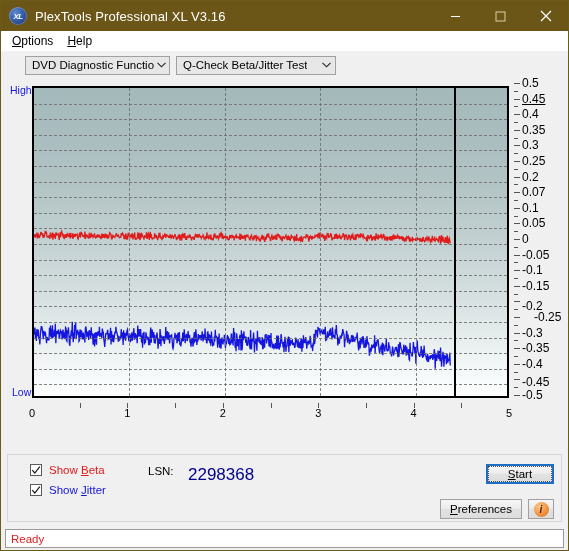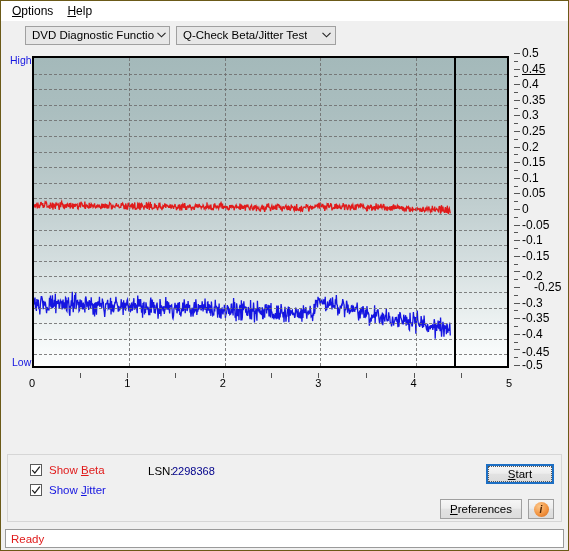--- a/index.html
+++ b/index.html
@@ -127,21 +127,21 @@
     box-sizing:border-box;display:flex;align-items:center;justify-content:center;
     margin-right:7px;flex:none;
   }
   .checkbox svg{display:block;}
   .chk-label{font-size:11.5px;white-space:nowrap;}
   .chk-label .uk{text-decoration:underline;}
   .lbl-beta{color:#e01b1b;}
   .lbl-jitter{color:#1515e0;}
 
   #lsn-label{position:absolute;left:140px;top:10px;font-size:11.5px;color:#000;}
-  #lsn-value{position:absolute;left:164px;top:10px;font-size:11px;color:#00008b;}
+  #lsn-value{position:absolute;left:180px;top:10px;font-size:17px;color:#00008b;}
 
   .btn{
     position:absolute;box-sizing:border-box;
     background:linear-gradient(to bottom,#f6f6f6 0%,#ededed 45%,#e2e2e2 52%,#dcdcdc 100%);
     border:1px solid #a0a0a0;
     font-size:11.5px;color:#000;
     display:flex;align-items:center;justify-content:center;
   }
   .btn .uk{text-decoration:underline;}
   #btn-start{
@@ -167,20 +167,42 @@
     border:1px solid #9a9a9a;background:#ffffff;box-sizing:border-box;
     display:flex;align-items:center;
   }
   #status-text{font-size:11.5px;color:#e01b1b;padding-left:5px;}
 </style>
 </head>
 <body>
 
 <div id="app">
 
+  <div class="titlebar">
+    <div class="app-icon">XL</div>
+    <div class="title-text">PlexTools Professional XL V3.16</div>
+    <div class="win-btns">
+      <div class="win-btn">
+        <svg width="11" height="11" viewBox="0 0 11 11">
+          <line x1="1" y1="5.5" x2="10" y2="5.5" stroke="#ffffff" stroke-width="1"></line>
+        </svg>
+      </div>
+      <div class="win-btn">
+        <svg width="11" height="11" viewBox="0 0 11 11">
+          <rect x="1" y="1" width="9" height="9" fill="none" stroke="#d9cfa8" stroke-width="1"></rect>
+        </svg>
+      </div>
+      <div class="win-btn">
+        <svg width="12" height="12" viewBox="0 0 12 12">
+          <line x1="1" y1="1" x2="11" y2="11" stroke="#ffffff" stroke-width="1.2"></line>
+          <line x1="11" y1="1" x2="1" y2="11" stroke="#ffffff" stroke-width="1.2"></line>
+        </svg>
+      </div>
+    </div>
+  </div>
 
   <div class="menubar">
     <div class="menu-item">
       <span class="uk">O</span><span>ptions</span>
     </div>
     <div class="menu-item">
       <span class="uk">H</span><span>elp</span>
     </div>
   </div>
 
@@ -246,21 +268,21 @@
         <div class="ylab" style="top: 33.2px;">0.4</div>
         <div class="ytick" style="top: 33.2px;"></div>
         <div class="ylab" style="top: 48.8px;">0.35</div>
         <div class="ytick" style="top: 48.8px;"></div>
         <div class="ylab" style="top: 64.4px;">0.3</div>
         <div class="ytick" style="top: 64.4px;"></div>
         <div class="ylab" style="top: 80px;">0.25</div>
         <div class="ytick" style="top: 80px;"></div>
         <div class="ylab" style="top: 95.6px;">0.2</div>
         <div class="ytick" style="top: 95.6px;"></div>
-        <div class="ylab" style="top: 111.2px;">0.15</div>
+        <div class="ylab" style="top: 111.2px;">0.07</div>
         <div class="ytick" style="top: 111.2px;"></div>
         <div class="ylab" style="top: 126.8px;">0.1</div>
         <div class="ytick" style="top: 126.8px;"></div>
         <div class="ylab" style="top: 142.4px;">0.05</div>
         <div class="ytick" style="top: 142.4px;"></div>
         <div class="ylab" style="top: 158px;">0</div>
         <div class="ytick" style="top: 158px;"></div>
         <div class="ylab" style="top: 173.6px;">-0.05</div>
         <div class="ytick" style="top: 173.6px;"></div>
         <div class="ylab" style="top: 189.2px;">-0.1</div>

